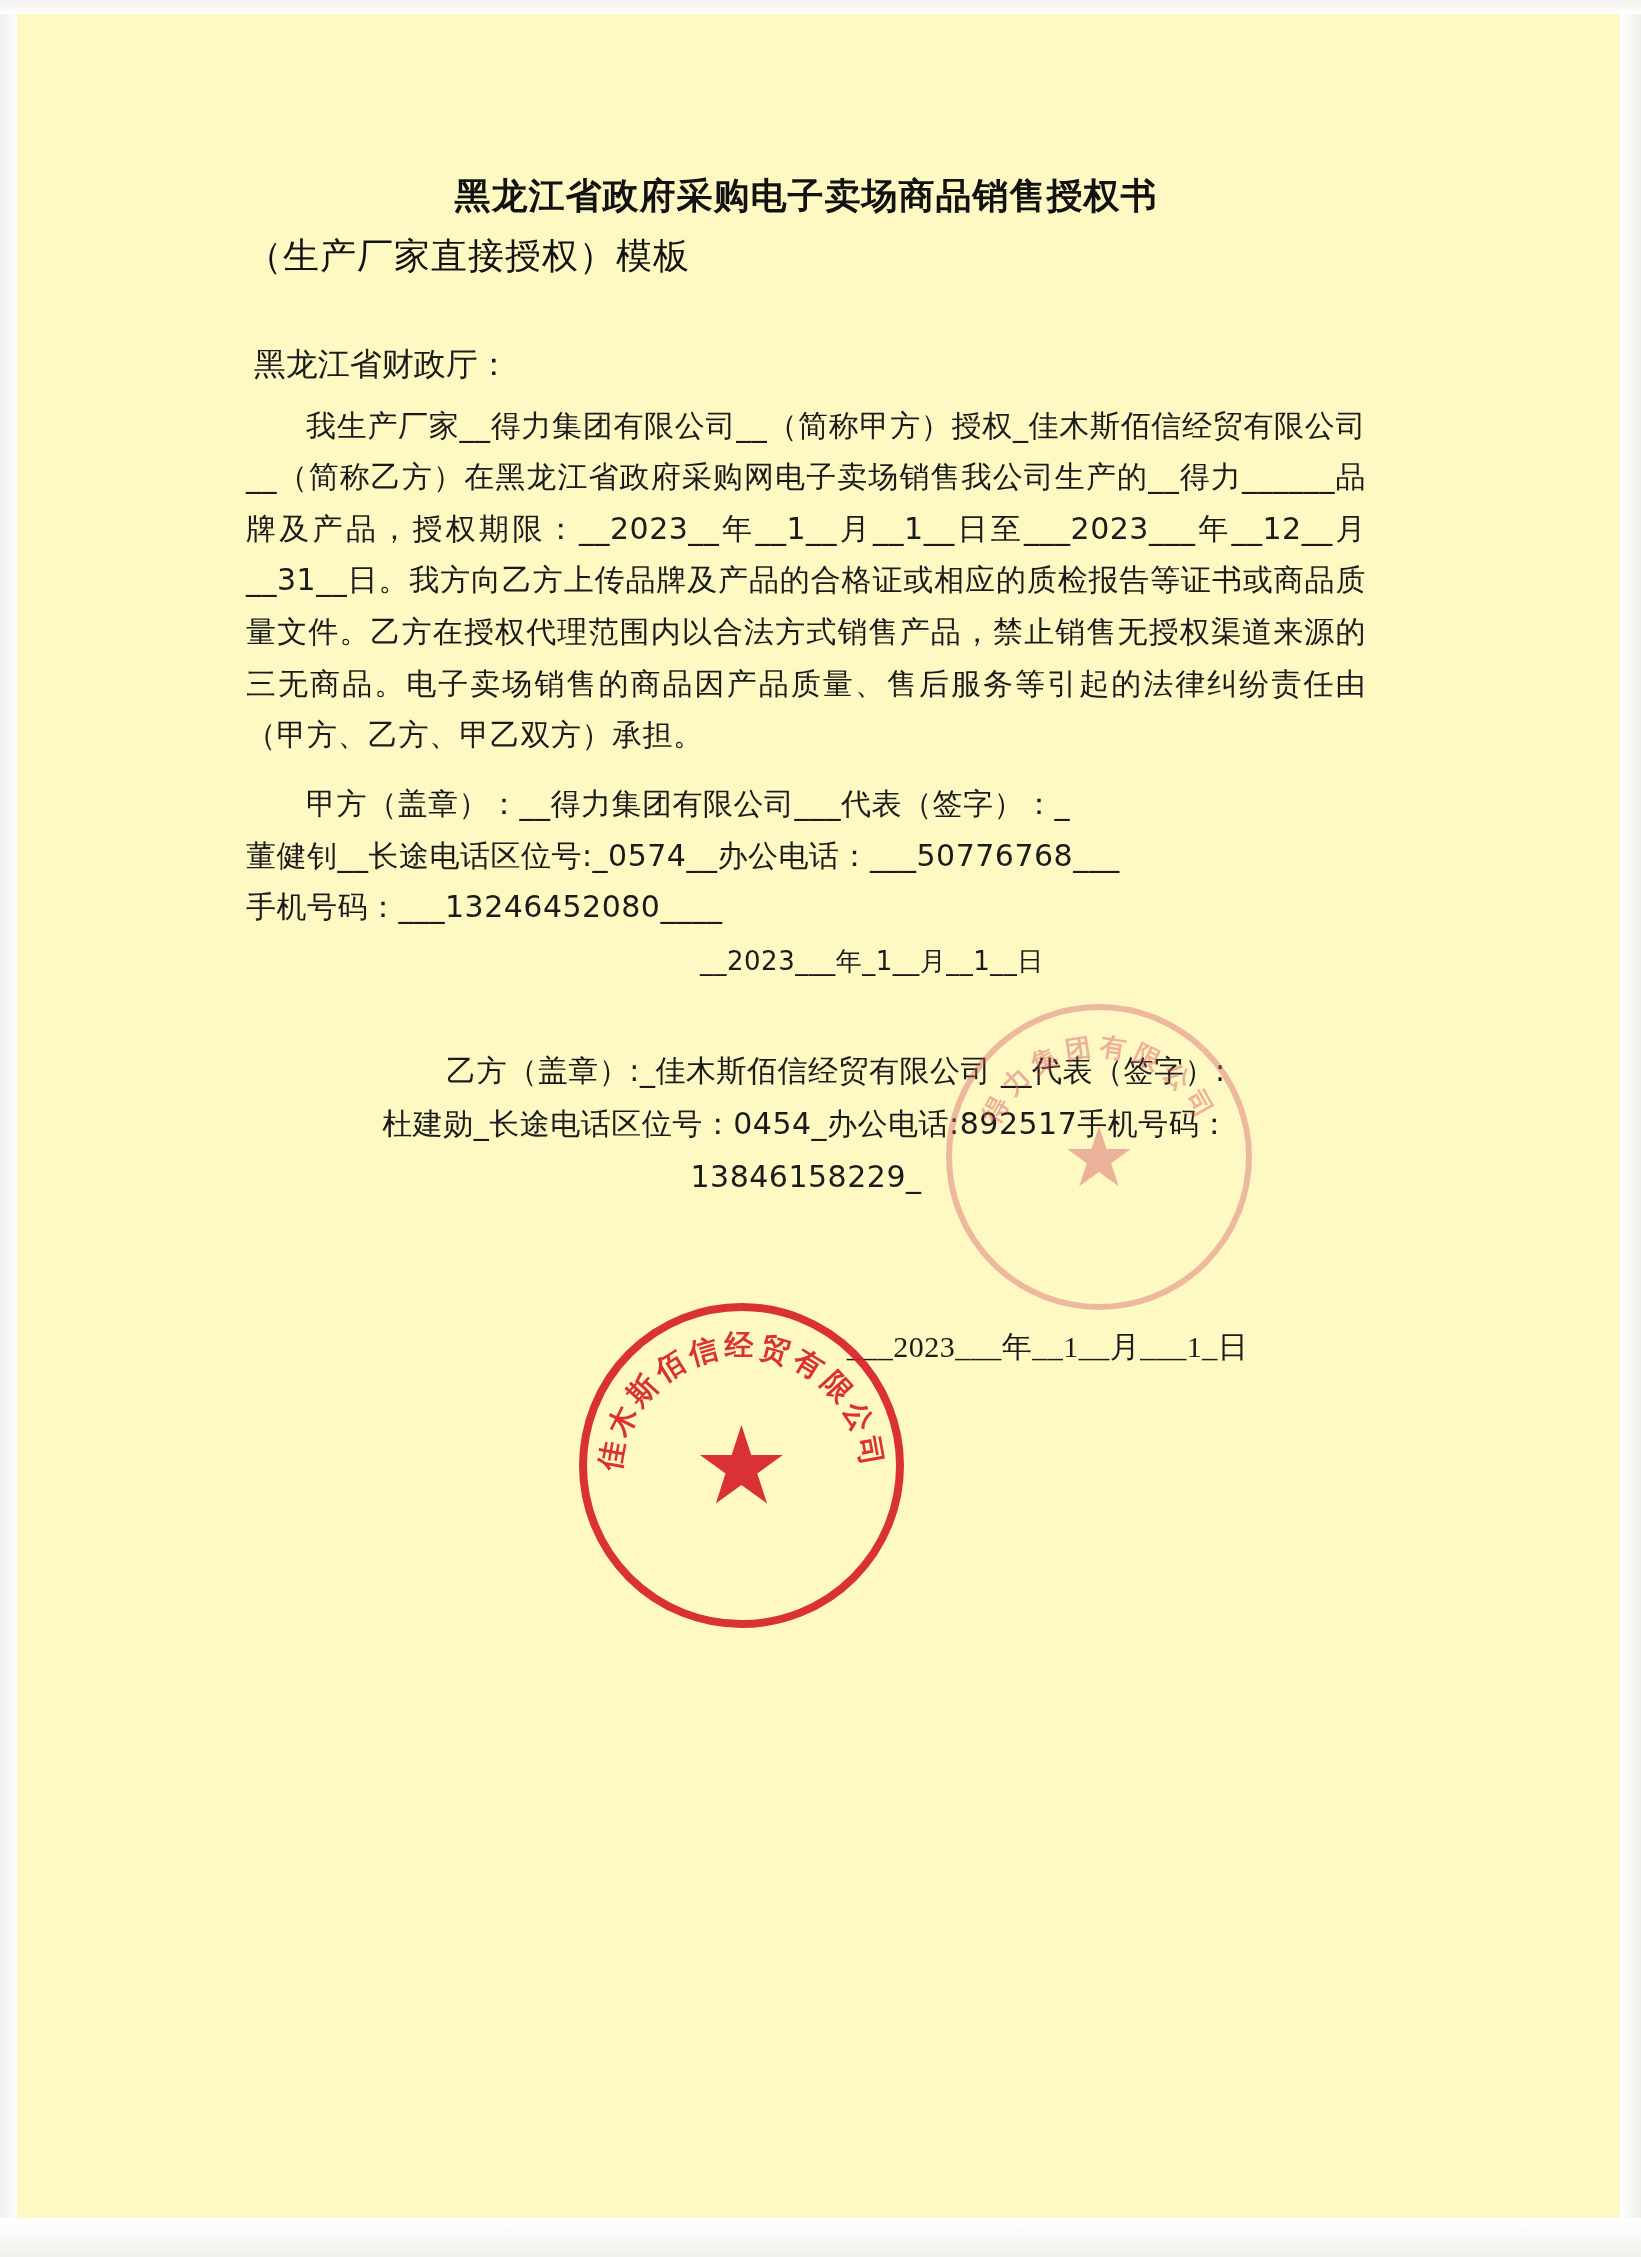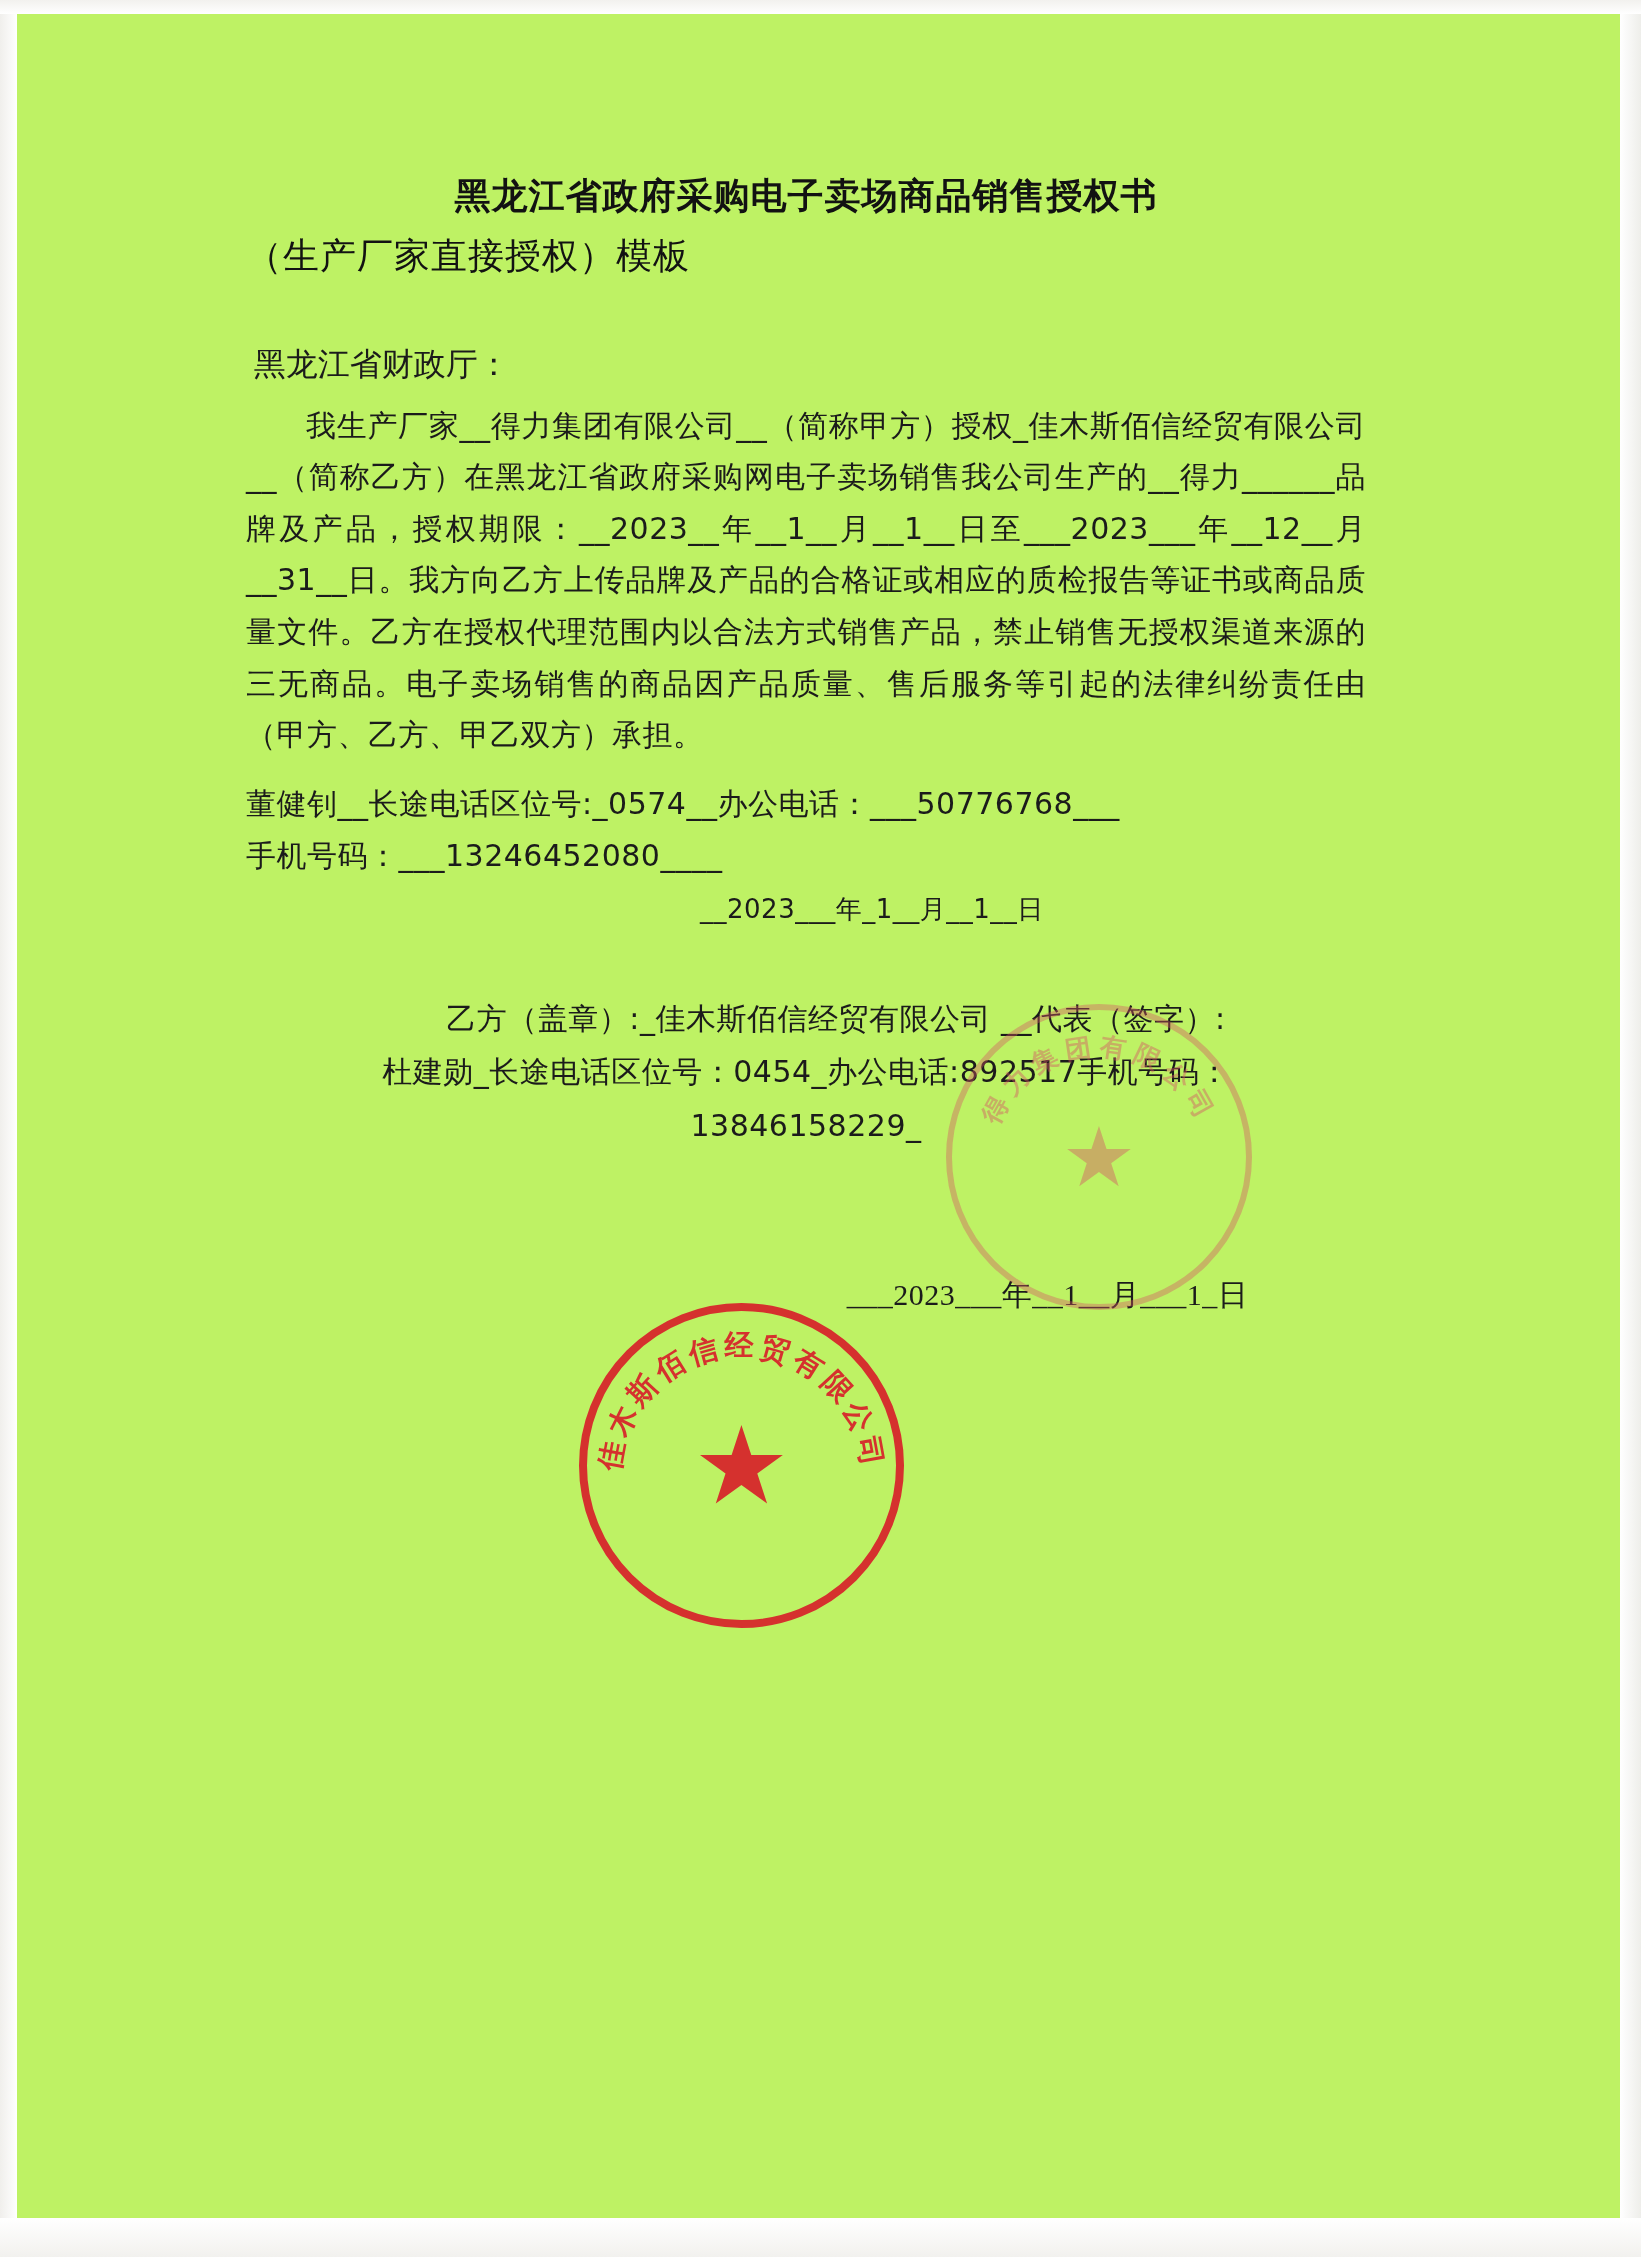--- a/index.html
+++ b/index.html
@@ -12,21 +12,21 @@
     height: 2257px;
     position: relative;
     font-family: "DejaVu Sans", "Liberation Sans", sans-serif;
     color: #1b1b1b;
     overflow: hidden;
   }
 
   .page {
     position: absolute;
     inset: 0;
-    background: #bef264;
+    background: #fef9c3;
   }
 
   
   .paper-edge-left {
     position: absolute;
     left: 0; top: 0; bottom: 0; width: 17.4px;
     background: linear-gradient(to right, #f0efec, #ffffff);
   }
   .paper-edge-right {
     position: absolute;
@@ -184,20 +184,21 @@
   <div class="content">
 
     <h1 class="doc-title">黑龙江省政府采购电子卖场商品销售授权书</h1>
     <div class="doc-title-line2">（生产厂家直接授权）模板</div>
 
     <div class="addressee">黑龙江省财政厅：</div>
 
     <div class="body-text indent">我生产厂家__得力集团有限公司__（简称甲方）授权_佳木斯佰信经贸有限公司__（简称乙方）在黑龙江省政府采购网电子卖场销售我公司生产的__得力______品牌及产品，授权期限：__2023__年__1__月__1__日至___2023___年__12__月__31__日。我方向乙方上传品牌及产品的合格证或相应的质检报告等证书或商品质量文件。乙方在授权代理范围内以合法方式销售产品，禁止销售无授权渠道来源的三无商品。电子卖场销售的商品因产品质量、售后服务等引起的法律纠纷责任由（甲方、乙方、甲乙双方）承担。</div>
 
     <div class="sig-block">
+      <div class="indent">甲方（盖章）：__得力集团有限公司___代表（签字）：_</div>
       <div>董健钊__长途电话区位号:_0574__办公电话：___50776768___</div>
       <div>手机号码：___13246452080____</div>
       <div class="date-line-a">__2023___年_1__月__1__日</div>
     </div>
 
     <div class="party-b">
       <div class="indent">乙方（盖章）:_佳木斯佰信经贸有限公司 __代表（签字）:</div>
       <div>杜建勋_长途电话区位号：0454_办公电话:892517手机号码：</div>
       <div>13846158229_</div>
       <div class="date-line-b">___2023___年__1__月___1_日</div>

